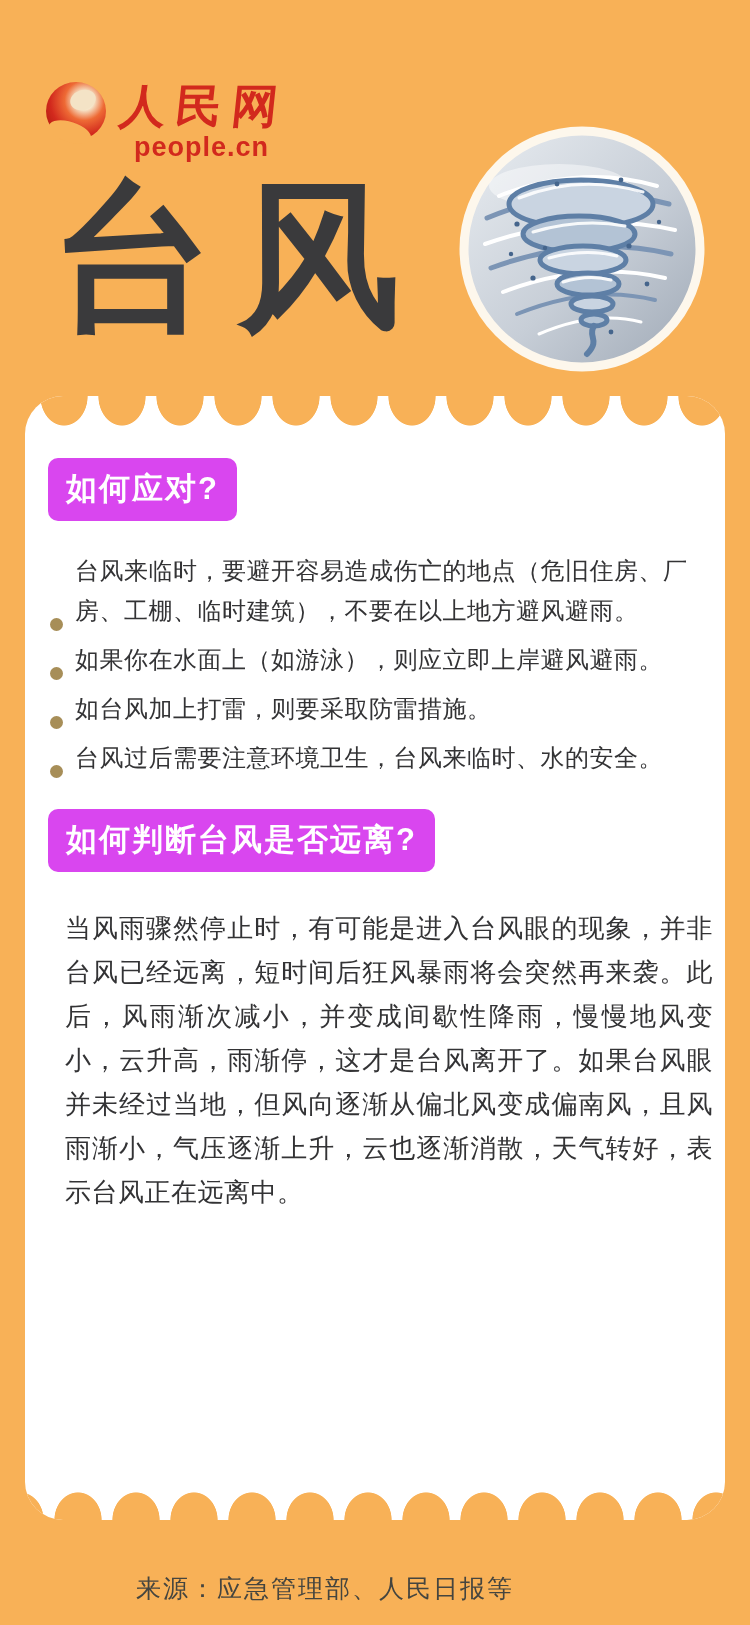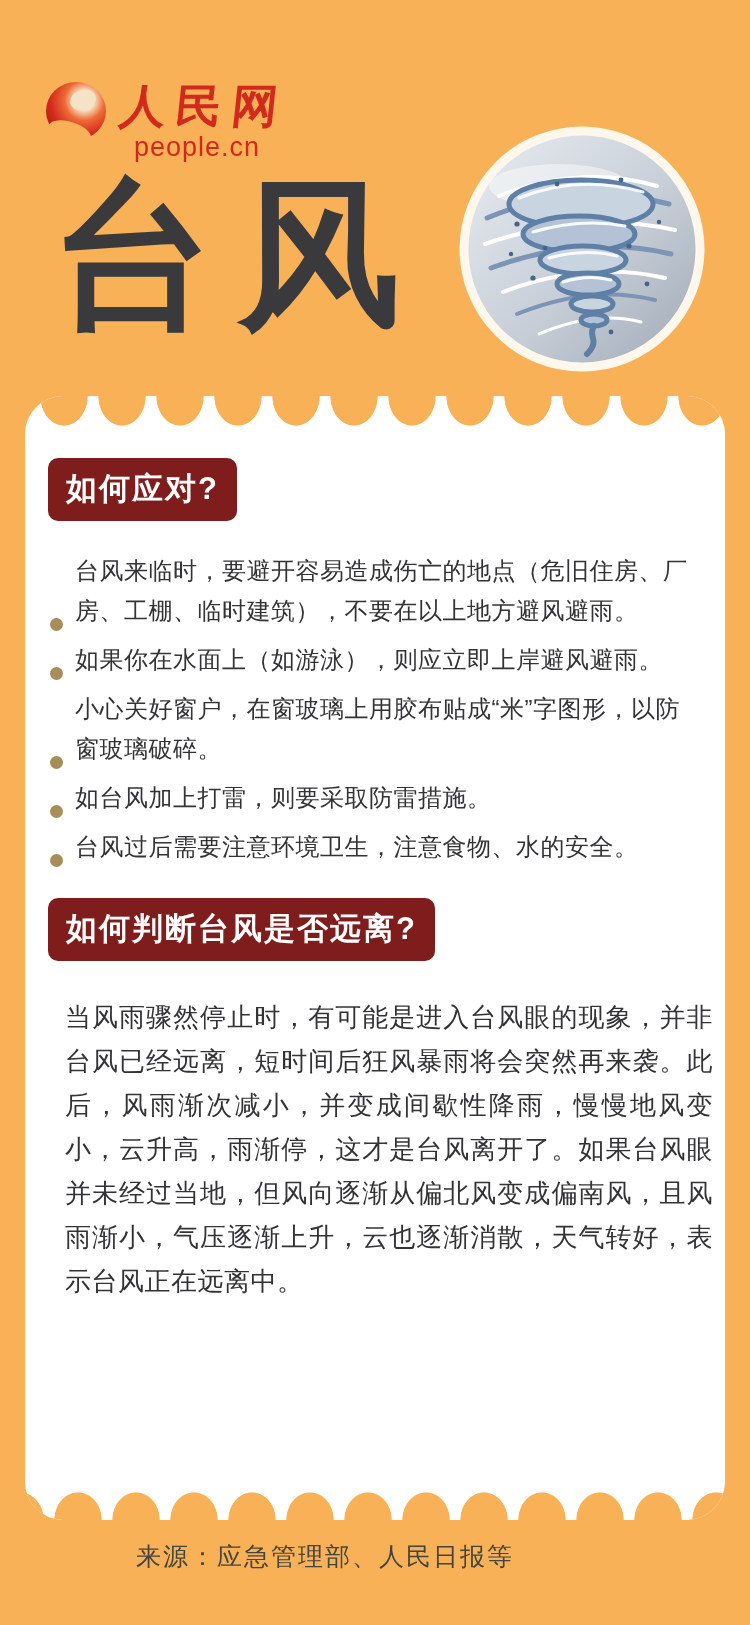--- a/index.html
+++ b/index.html
@@ -20,26 +20,26 @@
   }
   .logo-orb::before {
     content: ""; position: absolute; left: 24px; top: 8px; width: 26px; height: 20px;
     border-radius: 50%; background: #F4E3C6; transform: rotate(-18deg);
   }
   .logo-orb::after {
     content: ""; position: absolute; left: 2px; bottom: -2px; width: 44px; height: 20px;
     border-radius: 50%; background: #F8B157; transform: rotate(18deg);
   }
   .logo-cn { color: #D2291D; font-size: 46px; font-weight: 900; letter-spacing: 10px; transform: skewX(-6deg); line-height: 1.05; }
-  .logo-en { color: #D2291D; font-size: 27px; font-weight: 400; letter-spacing: 1px; margin-top: 2px; margin-left: 14px; }
+  .logo-en { color: #D2291D; font-size: 27px; font-weight: 700; letter-spacing: 1px; margin-top: 2px; margin-left: 14px; }
 
   .poster-title {
     position: absolute; left: 52px; top: 176px;
     font-size: 162px; line-height: 1; font-weight: 900;
-    color: #3A3A3C; letter-spacing: 24px; white-space: nowrap; font-family: Liberation Serif, serif;
+    color: #3A3A3C; letter-spacing: 24px; white-space: nowrap;
   }
 
   .storm-circle { position: absolute; left: 459px; top: 126px; width: 246px; height: 246px; }
 
   
   .card {
     position: absolute; left: 25px; top: 396px; width: 700px; height: 1124px;
     background: #FFFFFF; border-radius: 38px; overflow: hidden;
   }
   .scallop { position: absolute; left: 0; right: 0; height: 32px; background-repeat: repeat-x; }
@@ -49,40 +49,40 @@
     background-size: 58px 32px; background-position: 10px 0;
   }
   .scallop.bottom {
     bottom: 0; height: 30px;
     background-image: radial-gradient(24px 28px at 50% 100%, #F8B157 97%, rgba(248,177,87,0) 100%);
     background-size: 58px 30px; background-position: 24px 0;
   }
 
   .badge {
     display: inline-block; margin: 0 0 0 23px;
-    background: #7f1d1d; color: #FFFFFF;
+    background: #d946ef; color: #FFFFFF;
     font-size: 31px; font-weight: 700; letter-spacing: 2px;
     padding: 10px 18px 11px 18px; border-radius: 10px;
   }
   .badge.first { margin-top: 62px; }
   .badge.second { margin-top: 22px; }
 
   ul.tips { list-style: none; margin: 30px 24px 0 23px; }
   ul.tips li { display: flex; align-items: flex-end; margin-bottom: 9px; }
   ul.tips .dot { flex: none; width: 13px; height: 13px; border-radius: 50%; background: #A78E58; margin: 14px 12px 0 2px; }
   ul.tips .tip-text { font-size: 24px; line-height: 40px; color: #333335; letter-spacing: 0.5px; width: 630px; }
 
   .judge-paragraph {
     margin: 34px 26px 0 40px; width: 648px;
     font-size: 26px; line-height: 44px; color: #333335; letter-spacing: 0.5px;
     text-align: justify;
   }
 
   .source-note {
-    position: absolute; left: 0; top: 1540px; width: 650px;
+    position: absolute; left: 0; top: 1572px; width: 650px;
     text-align: center; font-size: 25px; color: #45453F; letter-spacing: 2px;
   }
 </style>
 </head>
 <body>
 
 <div class="poster">
 
   <div class="logo">
     <div class="logo-orb"></div>
@@ -156,29 +156,25 @@
         <li>
           <span class="dot"></span>
           <span class="tip-text">台风来临时，要避开容易造成伤亡的地点（危旧住房、厂房、工棚、临时建筑），不要在以上地方避风避雨。</span>
         </li>
         <li>
           <span class="dot"></span>
           <span class="tip-text">如果你在水面上（如游泳），则应立即上岸避风避雨。</span>
         </li>
         <li>
           <span class="dot"></span>
-          <span class="tip-text">小心关好窗户，在窗玻璃上用胶布贴成“米”字图形，以防窗玻璃破碎。</span>
-        </li>
-        <li>
-          <span class="dot"></span>
           <span class="tip-text">如台风加上打雷，则要采取防雷措施。</span>
         </li>
         <li>
           <span class="dot"></span>
-          <span class="tip-text">台风过后需要注意环境卫生，注意食物、水的安全。</span>
+          <span class="tip-text">台风过后需要注意环境卫生，台风来临时、水的安全。</span>
         </li>
       </ul>
     </section>
 
     <section>
       <div class="badge second">如何判断台风是否远离?</div>
       <p class="judge-paragraph">当风雨骤然停止时，有可能是进入台风眼的现象，并非台风已经远离，短时间后狂风暴雨将会突然再来袭。此后，风雨渐次减小，并变成间歇性降雨，慢慢地风变小，云升高，雨渐停，这才是台风离开了。如果台风眼并未经过当地，但风向逐渐从偏北风变成偏南风，且风雨渐小，气压逐渐上升，云也逐渐消散，天气转好，表示台风正在远离中。</p>
     </section>
 
     <div class="scallop bottom"></div>

